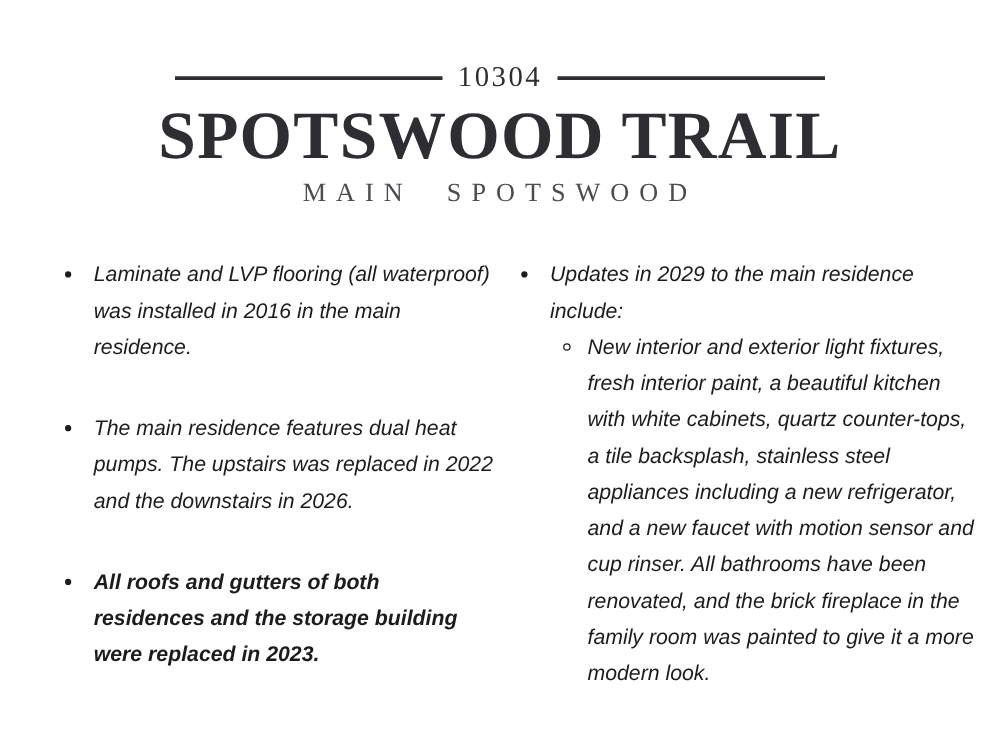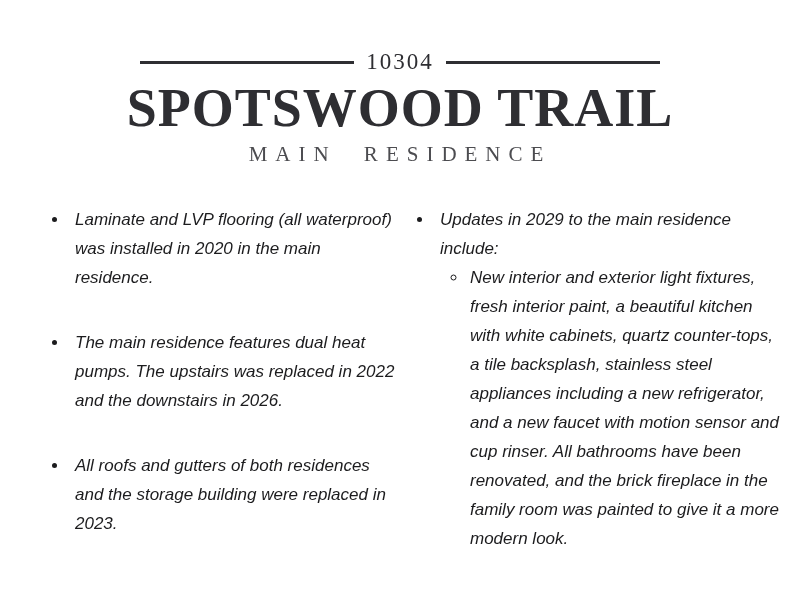--- a/index.html
+++ b/index.html
@@ -71,49 +71,49 @@
   }
   .col-left  { width: 350px; }
   .col-right { width: 372px; margin-left: 15px; }
 
   ul.bullets {
     list-style: disc outside;
     padding-left: 24px;
   }
   ul.bullets > li { padding-left: 6px; }
   .col-left ul.bullets > li { margin-bottom: 36px; }
-  .col-left ul.bullets > li:last-child { margin-bottom: 0; }
+  .col-left ul.bullets > li:last-child { margin-bottom: 0; font-weight: bold; }
 
   ul.sub-bullets {
     list-style: circle outside;
     padding-left: 28px;
     margin-top: 0;
   }
   ul.sub-bullets > li { padding-left: 2px; }
 </style>
 </head>
 <body>
 
 <div class="page">
 
   <div class="header">
     <div class="address-row">
       <div class="address-rule"></div>
       <div class="address-number">10304</div>
       <div class="address-rule"></div>
     </div>
     <div class="title">SPOTSWOOD TRAIL</div>
-    <div class="subtitle">MAIN RESIDENCE</div>
+    <div class="subtitle">MAIN SPOTSWOOD</div>
   </div>
 
   <div class="content">
 
     <div class="col-left">
       <ul class="bullets">
-        <li>Laminate and LVP flooring (all waterproof) was installed in 2020 in the main residence.</li>
+        <li>Laminate and LVP flooring (all waterproof) was installed in 2016 in the main residence.</li>
         <li>The main residence features dual heat pumps. The upstairs was replaced in 2022 and the downstairs in 2026.</li>
         <li>All roofs and gutters of both residences and the storage building were replaced in 2023.</li>
       </ul>
     </div>
 
     <div class="col-right">
       <ul class="bullets">
         <li>
           <span>Updates in 2029 to the main residence include:</span>
           <ul class="sub-bullets">

